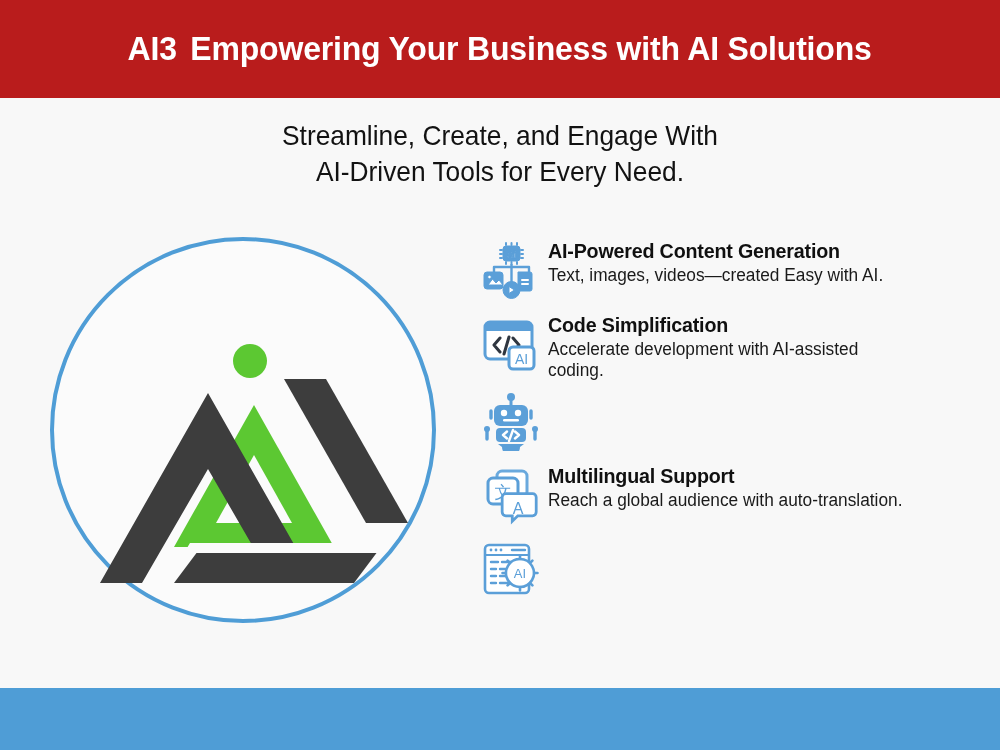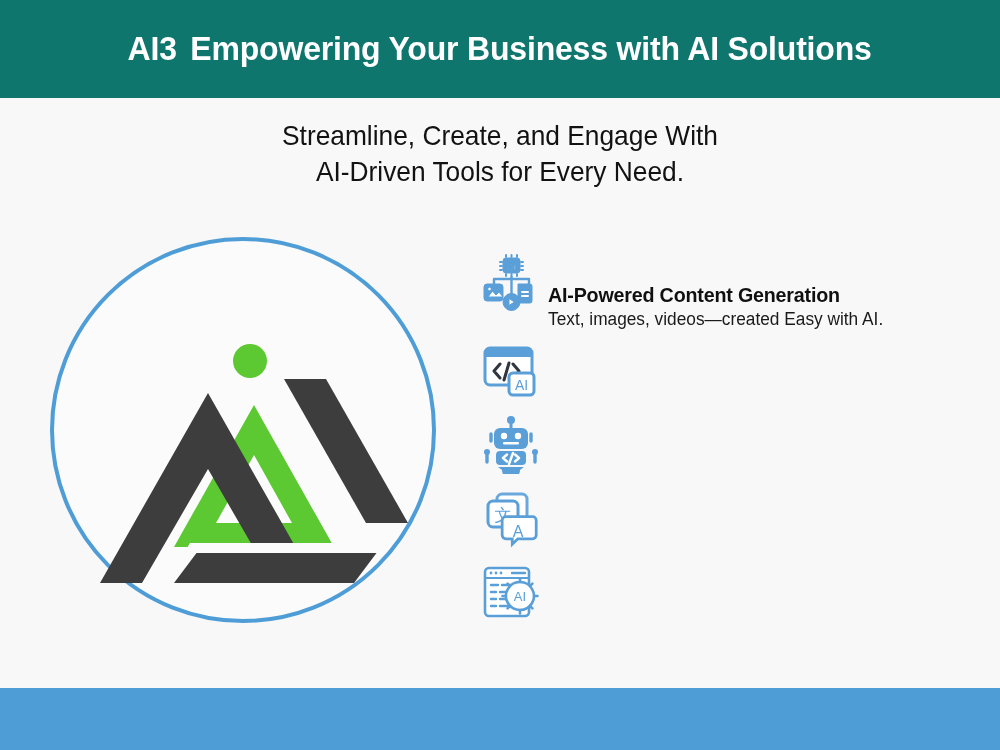--- a/index.html
+++ b/index.html
@@ -14,21 +14,21 @@
   .poster {
     position:relative;
     width:1000px; height:750px;
     background:#f8f8f8;
   }
 
   
   .top-bar {
     position:absolute; left:0; top:0;
     width:1000px; height:98px;
-    background:#0f766e;
+    background:#b91c1c;
     display:flex; align-items:center; justify-content:center;
   }
   .top-title {
     color:#ffffff;
     font-size:33px;
     font-weight:bold;
     letter-spacing:-0.2px;
     white-space:nowrap;
     transform:scaleX(0.97);
   }
@@ -54,39 +54,39 @@
     border-radius:50%;
     border:4px solid #4f9dd6;
     background:#fbfbfb;
     display:flex; align-items:center; justify-content:center;
   }
   .logo-svg { width:330px; height:330px; display:block; }
 
   
   .features {
     position:absolute;
-    left:480px; top:250px;
+    left:480px; top:238px;
     width:460px;
   }
   .feature {
     display:flex;
     align-items:flex-start;
     margin-bottom:8px;
   }
   .feature:last-child { margin-bottom:0; }
 
   .feat-icon {
     flex:0 0 62px;
     width:62px; height:66px;
     display:flex; align-items:flex-start; justify-content:center;
     padding-top:4px;
   }
   .feat-icon svg { display:block; }
 
-  .feat-text { flex:1 1 auto; padding-left:6px; padding-top:1px;margin-top:32px; }
+  .feat-text { flex:1 1 auto; padding-left:6px; padding-top:1px; }
 
   .feat-title {
     color:#101010;
     font-size:20.5px;
     font-weight:bold;
     line-height:24px;
     letter-spacing:-0.2px;
     transform:scaleX(0.96);
     transform-origin:left center;
     white-space:nowrap;
@@ -177,20 +177,24 @@
     <div class="feature">
       <div class="feat-icon">
         <svg width="58" height="58" viewBox="0 0 58 58" fill="none">
           <rect x="3" y="6" width="47" height="37" rx="5" fill="#ffffff" stroke="#5b9fd8" stroke-width="3"></rect>
           <path d="M3 11 a5 5 0 0 1 5 -5 h37 a5 5 0 0 1 5 5 v4 h-47z" fill="#5b9fd8"></path>
           <path d="M18 22 l-6 7 6 7 M31 22 l6 7 -6 7 M27 21 l-5 17" stroke="#2f3640" stroke-width="3" stroke-linecap="round" stroke-linejoin="round"></path>
           <rect x="27" y="31" width="25" height="22" rx="4" fill="#ffffff" stroke="#5b9fd8" stroke-width="3"></rect>
           <text x="39.5" y="48" font-family="Liberation Sans, sans-serif" font-size="14" font-weight="500" fill="#5b9fd8" text-anchor="middle">AI</text>
         </svg>
       </div>
+      <div class="feat-text">
+        <div class="feat-title">Code Simplification</div>
+        <div class="feat-desc">Accelerate development with AI-assisted coding.</div>
+      </div>
     </div>
 
     <div class="feature">
       <div class="feat-icon">
         <svg width="56" height="58" viewBox="0 0 56 58" fill="none">
           <circle cx="28" cy="4" r="4" fill="#5b9fd8"></circle>
           <path d="M28 7 v5" stroke="#5b9fd8" stroke-width="3"></path>
           <rect x="11" y="12" width="34" height="21" rx="6" fill="#5b9fd8"></rect>
           <circle cx="21" cy="20" r="3.2" fill="#ffffff"></circle>
           <circle cx="35" cy="20" r="3.2" fill="#ffffff"></circle>
@@ -208,20 +212,24 @@
 
     <div class="feature">
       <div class="feat-icon">
         <svg width="56" height="58" viewBox="0 0 56 58" fill="none">
           <rect x="14" y="4" width="30" height="26" rx="5" fill="#ffffff" stroke="#6aa9dd" stroke-width="3"></rect>
           <rect x="5" y="11" width="30" height="26" rx="5" fill="#ffffff" stroke="#5b9fd8" stroke-width="3"></rect>
           <text x="20" y="31" font-family="DejaVu Sans, sans-serif" font-size="17" fill="#5b9fd8" text-anchor="middle">文</text>
           <path d="M23 26 h29 a4 4 0 0 1 4 4 v16 a4 4 0 0 1 -4 4 h-16 l-6 6 v-6 h-7 a4 4 0 0 1 -4 -4 v-16 a4 4 0 0 1 4 -4z" fill="#ffffff" stroke="#5b9fd8" stroke-width="3" transform="translate(-2,0) scale(0.92) translate(4,3)"></path>
           <text x="35" y="47" font-family="Liberation Sans, sans-serif" font-size="16" fill="#5b9fd8" text-anchor="middle">A</text>
         </svg>
+      </div>
+      <div class="feat-text">
+        <div class="feat-title">Multilingual Support</div>
+        <div class="feat-desc">Reach a global audience with auto-translation.</div>
       </div>
     </div>
 
     <div class="feature">
       <div class="feat-icon">
         <svg width="58" height="58" viewBox="0 0 58 58" fill="none">
           <rect x="3" y="4" width="44" height="48" rx="4" fill="#ffffff" stroke="#5b9fd8" stroke-width="2.6"></rect>
           <path d="M3 14 h44" stroke="#5b9fd8" stroke-width="2.2"></path>
           <circle cx="9" cy="9" r="1.4" fill="#5b9fd8"></circle>
           <circle cx="14" cy="9" r="1.4" fill="#5b9fd8"></circle>

